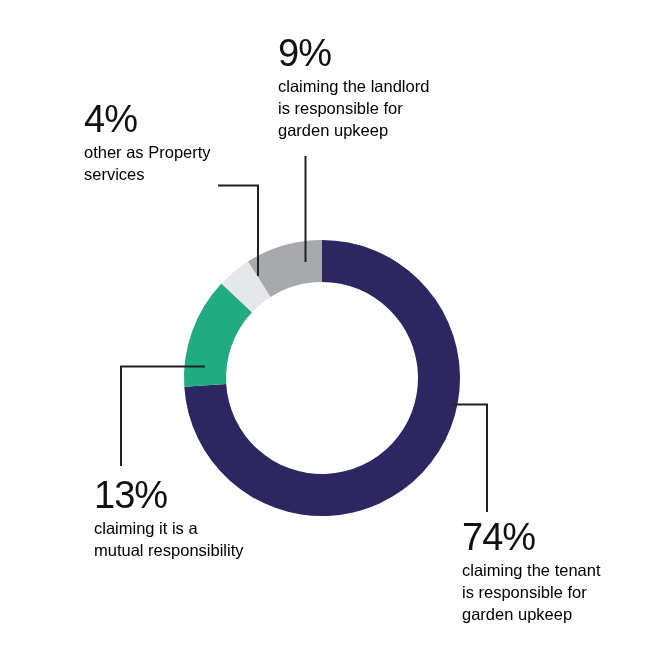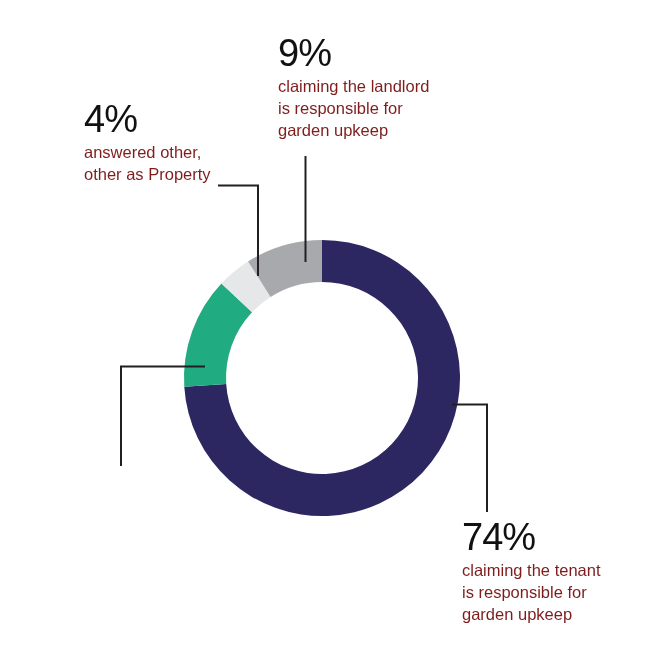--- a/index.html
+++ b/index.html
@@ -31,21 +31,21 @@
     font-weight: 400;
     letter-spacing: -1px;
     line-height: 1.02;
     color: #111111;
     white-space: nowrap;
   }
   .desc {
     font-size: 16.5px;
     font-weight: 400;
     line-height: 1.33;
-    color: #7f1d1d;
+    color: #000000;
     margin-top: 3px;
   }
   
   #callout-9  { left: 278px; top: 34px;  width: 230px; }
   #callout-4  { left: 84px;  top: 100px; width: 160px; }
   #callout-13 { left: 94px;  top: 476px; width: 220px; }
   #callout-74 { left: 462px; top: 518px; width: 200px; }
 
   .leader-svg, .donut-svg {
     position: absolute;
@@ -91,25 +91,32 @@
     <div class="desc">
       <div>claiming the landlord</div>
       <div>is responsible for</div>
       <div>garden upkeep</div>
     </div>
   </div>
 
   <div class="callout" id="callout-4">
     <div class="pct">4%</div>
     <div class="desc">
-      <div>answered other,</div>
       <div>other as Property</div>
+      <div>services</div>
     </div>
   </div>
 
+  <div class="callout" id="callout-13">
+    <div class="pct">13%</div>
+    <div class="desc">
+      <div>claiming it is a</div>
+      <div>mutual responsibility</div>
+    </div>
+  </div>
 
   <div class="callout" id="callout-74">
     <div class="pct">74%</div>
     <div class="desc">
       <div>claiming the tenant</div>
       <div>is responsible for</div>
       <div>garden upkeep</div>
     </div>
   </div>
 

